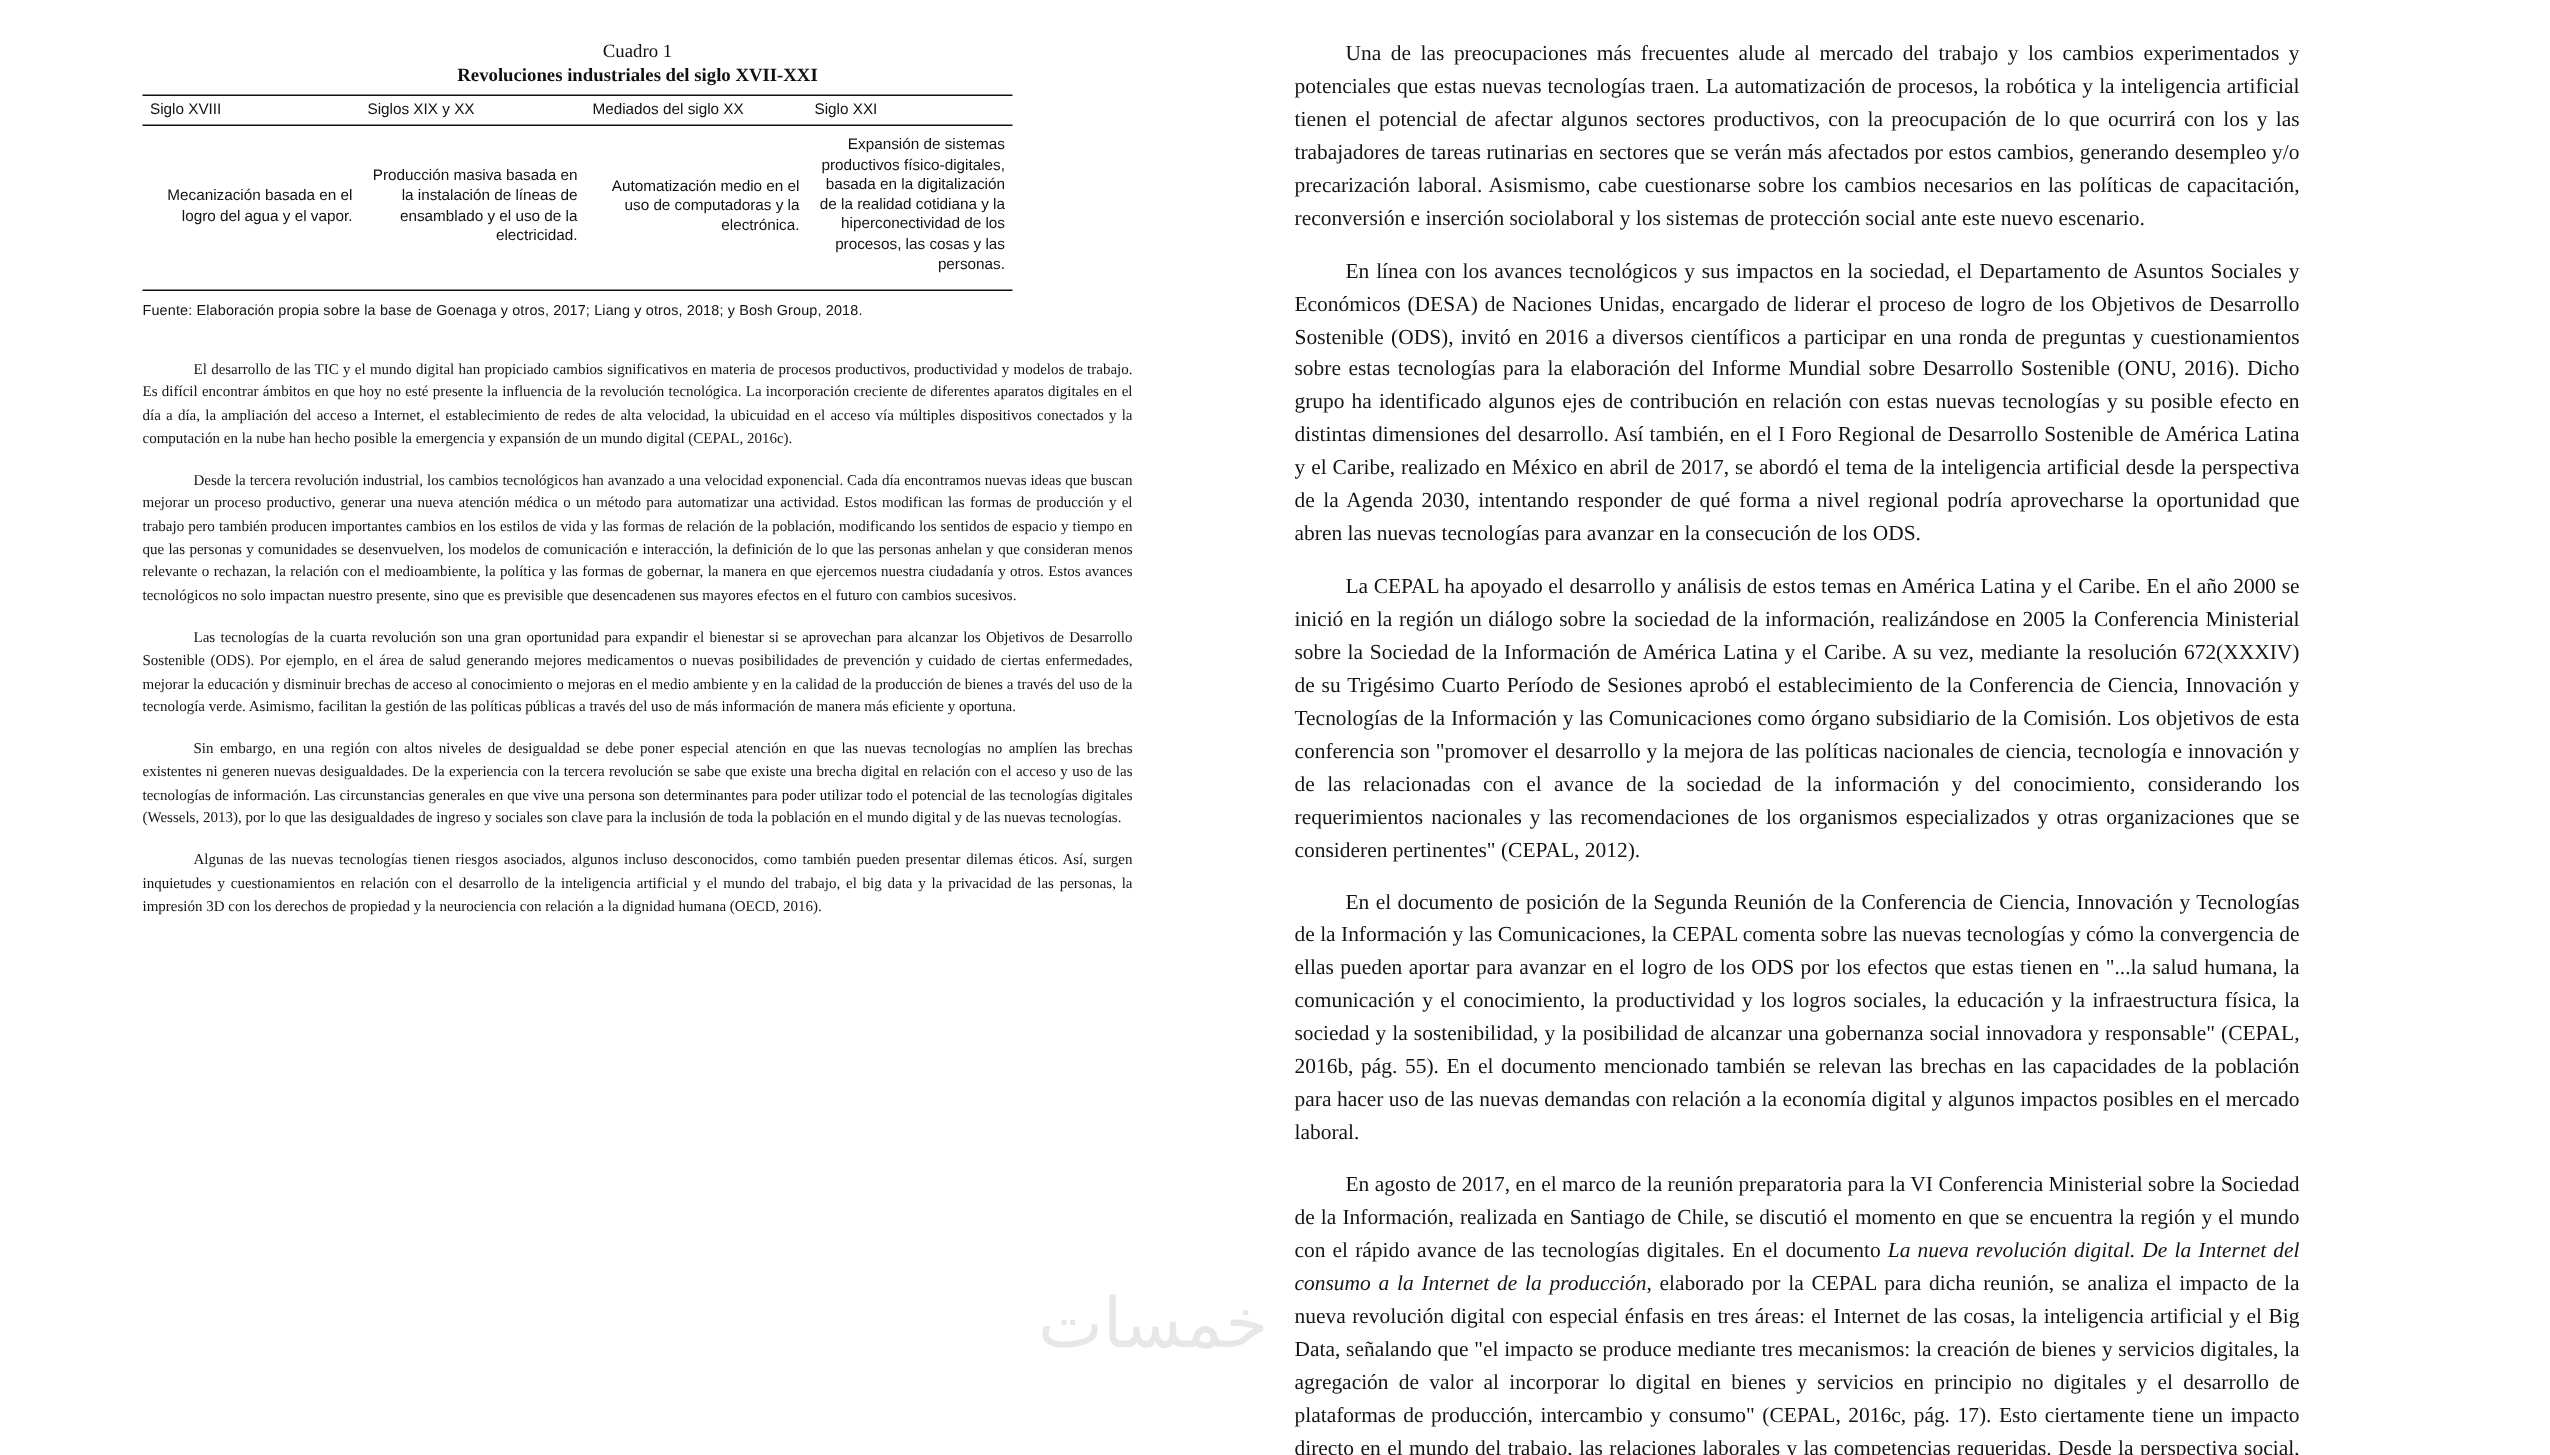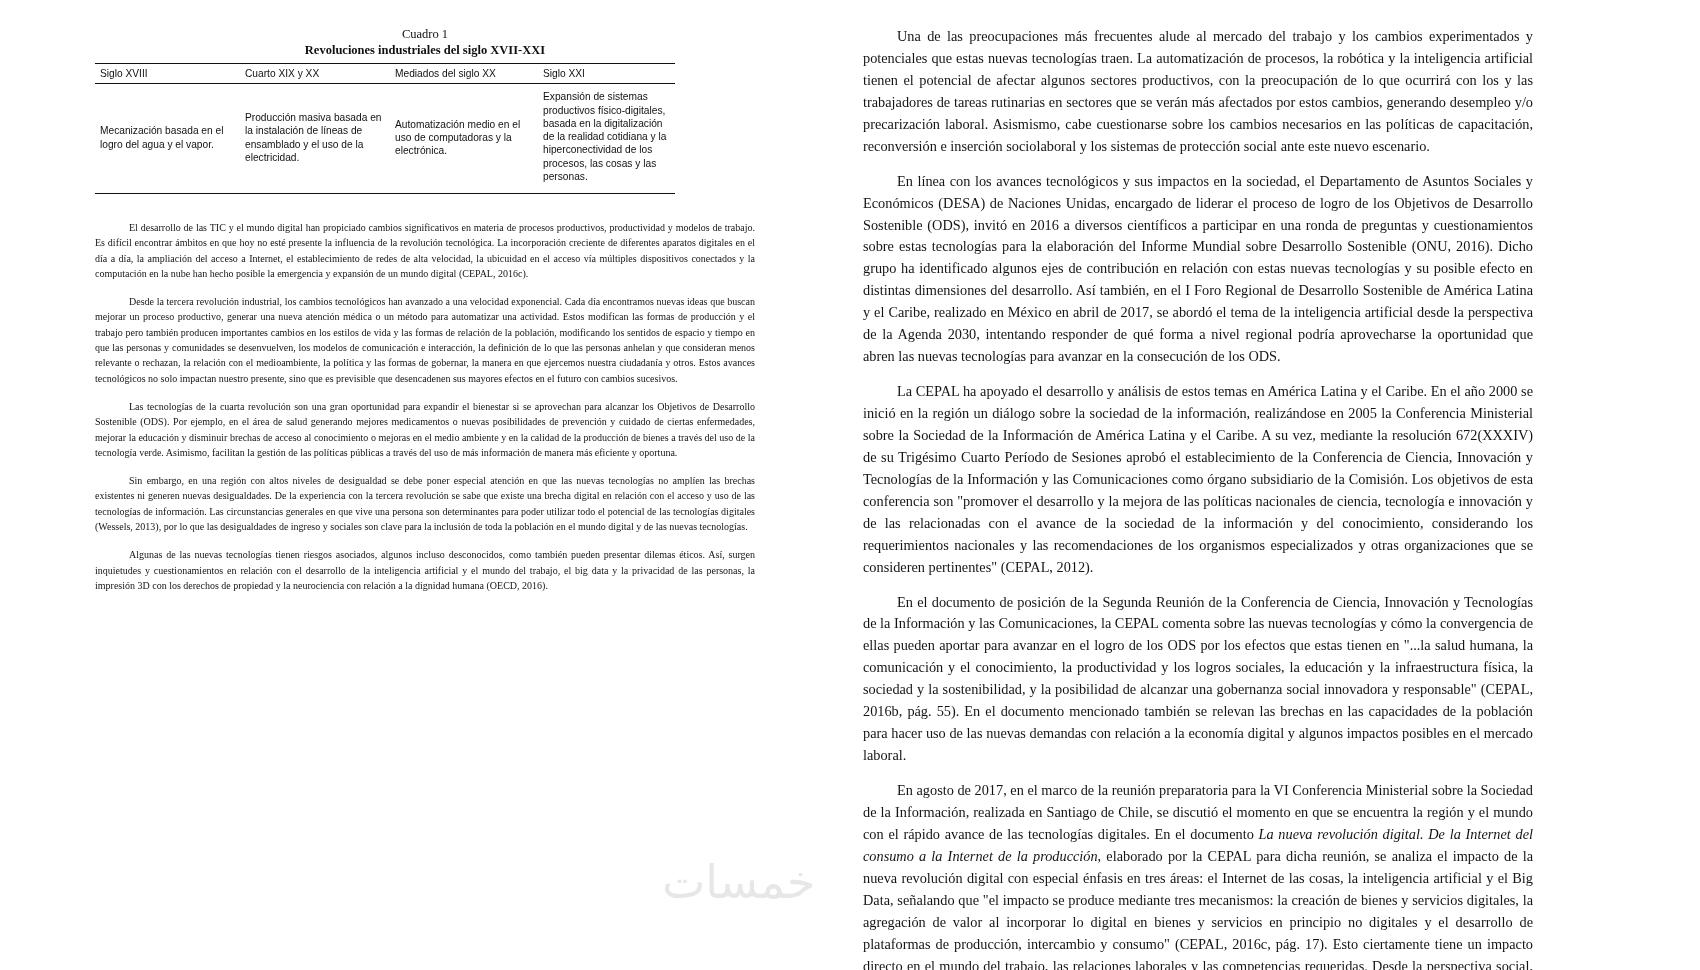--- a/index.html
+++ b/index.html
@@ -84,20 +84,21 @@
   }
   table.cuadro tr.sub td {
     border-bottom: 0.8px solid #111;
     padding-top: 3px;
     padding-bottom: 3px;
   }
   table.cuadro tr.body td {
     padding-top: 8px;
     padding-bottom: 10px;
     height: 86px;
+    text-align: right;
   }
   table.cuadro tr.body td.c1 { vertical-align: middle; }
   table.cuadro tr.body td.c2 { vertical-align: middle; margin-top: 17px; }
   table.cuadro tr.body td.c3 { vertical-align: middle; }
   table.cuadro tr.body td.c4 { vertical-align: top; padding-top: 6px; }
   .col1 { width: 145px; }
   .col2 { width: 150px; }
   .col3 { width: 148px; }
   .col4 { width: 137px; }
 
@@ -129,21 +130,21 @@
     font-size: 14.3px;
     line-height: 1.535;
     color: #141414;
   }
   .right-body p.tight { margin-bottom: 12px; }
   em { font-style: italic; }
 
   
   .watermark {
     position: absolute;
-    left: 662px;
+    left: 692px;
     top: 855px;
     font-family: "DejaVu Sans", sans-serif;
     font-size: 46px;
     color: #e7e7e7;
     letter-spacing: 2px;
     user-select: none;
     direction: rtl;
   }
 </style>
 </head>
@@ -162,33 +163,34 @@
       <table class="cuadro">
         <colgroup>
           <col class="col1">
             <col class="col2">
             <col class="col3">
             <col class="col4">
         </colgroup>
         <tbody>
         <tr class="sub">
           <td>Siglo XVIII</td>
-          <td>Cuarto XIX y XX</td>
+          <td>Siglos XIX y XX</td>
           <td>Mediados del siglo XX</td>
           <td>Siglo XXI</td>
         </tr>
         <tr class="body">
           <td class="c1">Mecanización basada en el logro del agua y el vapor.</td>
           <td class="c2">Producción masiva basada en la instalación de líneas de ensamblado y el uso de la electricidad.</td>
           <td class="c3">Automatización medio en el uso de computadoras y la electrónica.</td>
           <td class="c4">Expansión de sistemas productivos físico-digitales, basada en la digitalización de la realidad cotidiana y la hiperconectividad de los procesos, las cosas y las personas.</td>
         </tr>
       </tbody>
         </table>
 
+      <div class="fuente">Fuente: Elaboración propia sobre la base de Goenaga y otros, 2017; Liang y otros, 2018; y Bosh Group, 2018.</div>
 
       <div class="body-text left-body">
         <p>El desarrollo de las TIC y el mundo digital han propiciado cambios significativos en materia de procesos productivos, productividad y modelos de trabajo. Es difícil encontrar ámbitos en que hoy no esté presente la influencia de la revolución tecnológica. La incorporación creciente de diferentes aparatos digitales en el día a día, la ampliación del acceso a Internet, el establecimiento de redes de alta velocidad, la ubicuidad en el acceso vía múltiples dispositivos conectados y la computación en la nube han hecho posible la emergencia y expansión de un mundo digital (CEPAL, 2016c).</p>
         <p>Desde la tercera revolución industrial, los cambios tecnológicos han avanzado a una velocidad exponencial. Cada día encontramos nuevas ideas que buscan mejorar un proceso productivo, generar una nueva atención médica o un método para automatizar una actividad. Estos modifican las formas de producción y el trabajo pero también producen importantes cambios en los estilos de vida y las formas de relación de la población, modificando los sentidos de espacio y tiempo en que las personas y comunidades se desenvuelven, los modelos de comunicación e interacción, la definición de lo que las personas anhelan y que consideran menos relevante o rechazan, la relación con el medioambiente, la política y las formas de gobernar, la manera en que ejercemos nuestra ciudadanía y otros. Estos avances tecnológicos no solo impactan nuestro presente, sino que es previsible que desencadenen sus mayores efectos en el futuro con cambios sucesivos.</p>
         <p>Las tecnologías de la cuarta revolución son una gran oportunidad para expandir el bienestar si se aprovechan para alcanzar los Objetivos de Desarrollo Sostenible (ODS). Por ejemplo, en el área de salud generando mejores medicamentos o nuevas posibilidades de prevención y cuidado de ciertas enfermedades, mejorar la educación y disminuir brechas de acceso al conocimiento o mejoras en el medio ambiente y en la calidad de la producción de bienes a través del uso de la tecnología verde. Asimismo, facilitan la gestión de las políticas públicas a través del uso de más información de manera más eficiente y oportuna.</p>
         <p>Sin embargo, en una región con altos niveles de desigualdad se debe poner especial atención en que las nuevas tecnologías no amplíen las brechas existentes ni generen nuevas desigualdades. De la experiencia con la tercera revolución se sabe que existe una brecha digital en relación con el acceso y uso de las tecnologías de información. Las circunstancias generales en que vive una persona son determinantes para poder utilizar todo el potencial de las tecnologías digitales (Wessels, 2013), por lo que las desigualdades de ingreso y sociales son clave para la inclusión de toda la población en el mundo digital y de las nuevas tecnologías.</p>
         <p>Algunas de las nuevas tecnologías tienen riesgos asociados, algunos incluso desconocidos, como también pueden presentar dilemas éticos. Así, surgen inquietudes y cuestionamientos en relación con el desarrollo de la inteligencia artificial y el mundo del trabajo, el big data y la privacidad de las personas, la impresión 3D con los derechos de propiedad y la neurociencia con relación a la dignidad humana (OECD, 2016).</p>
       </div>
 
     </div>

